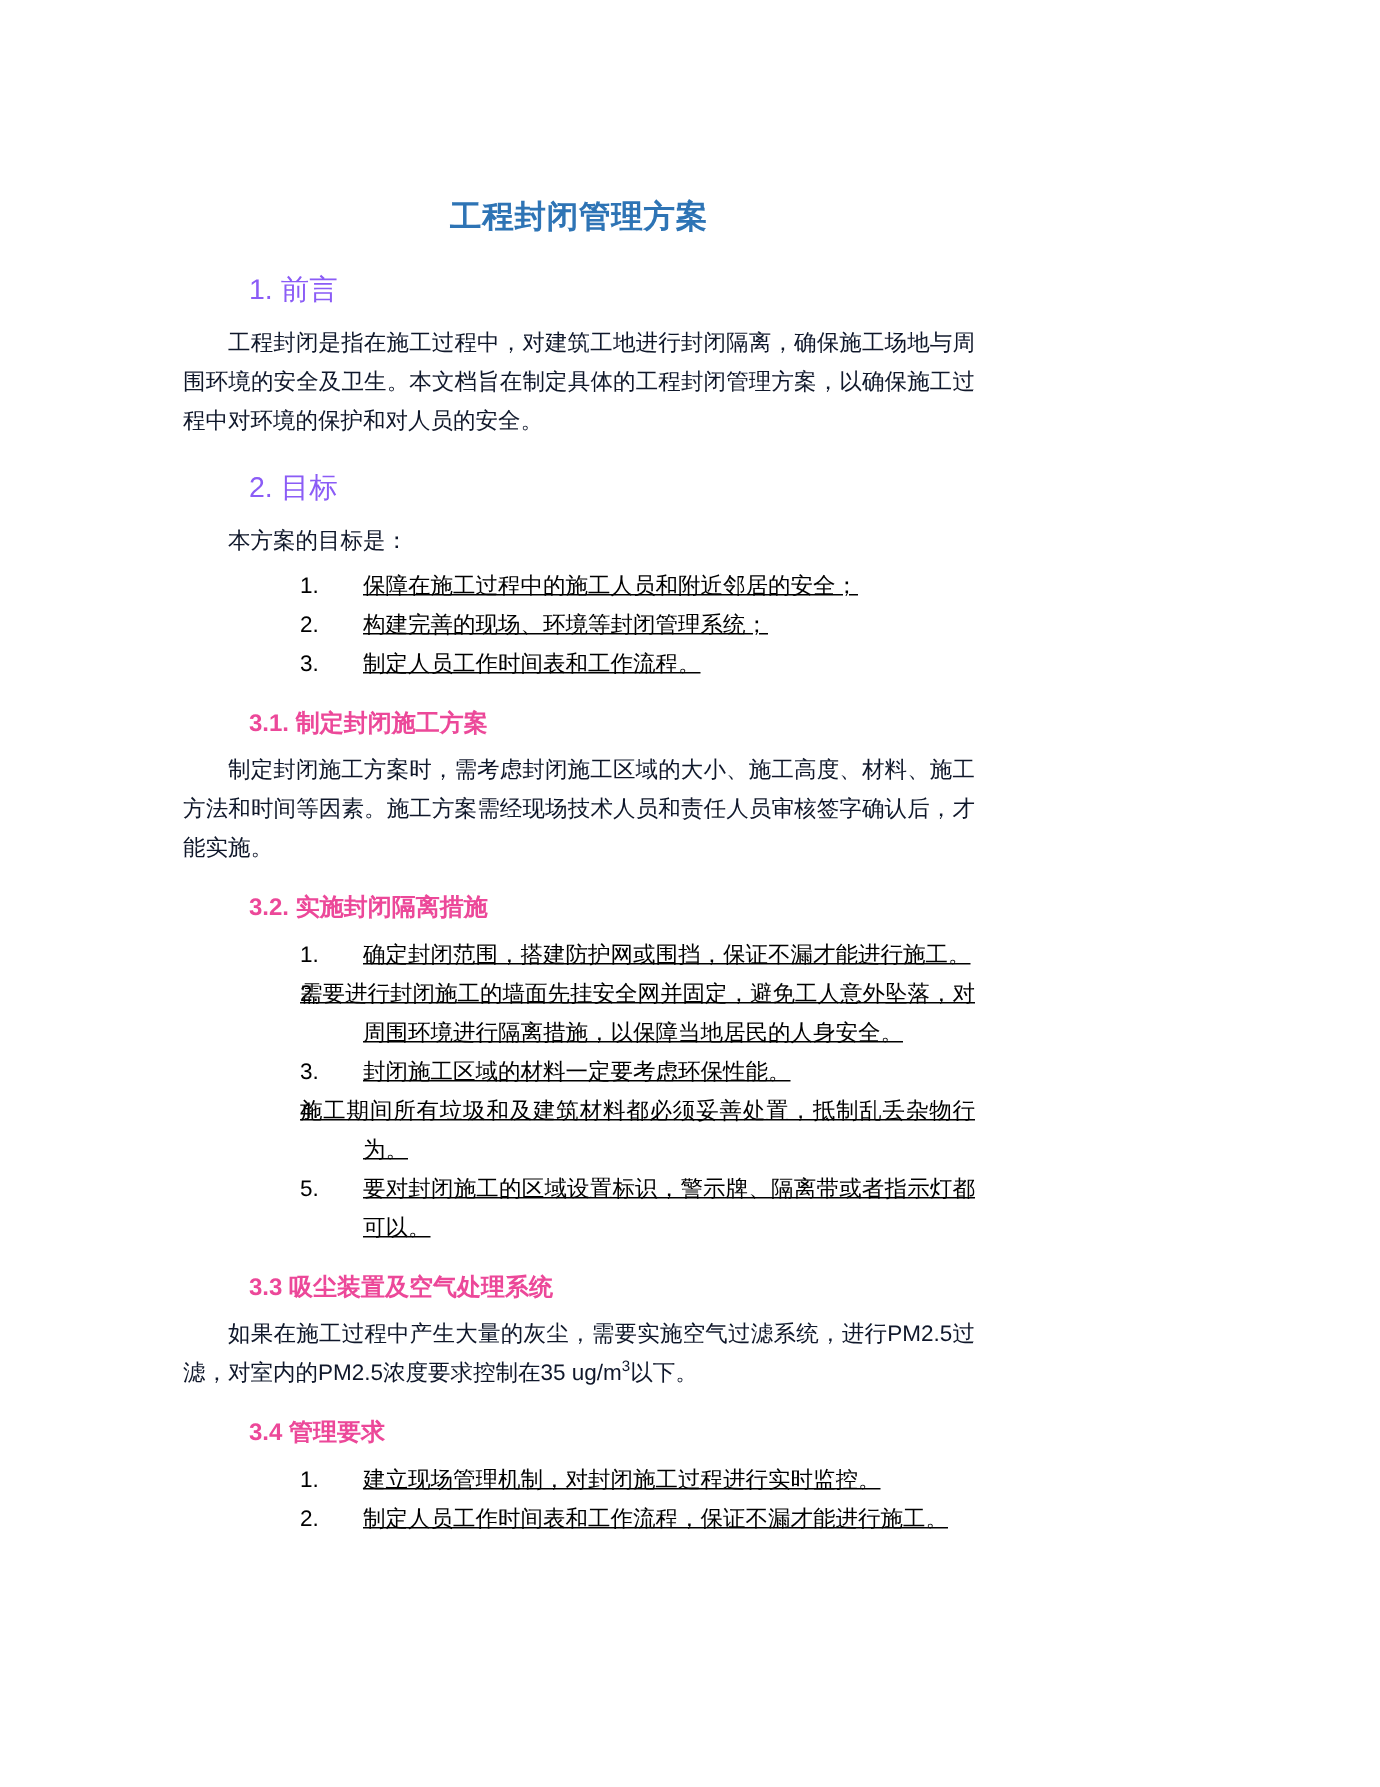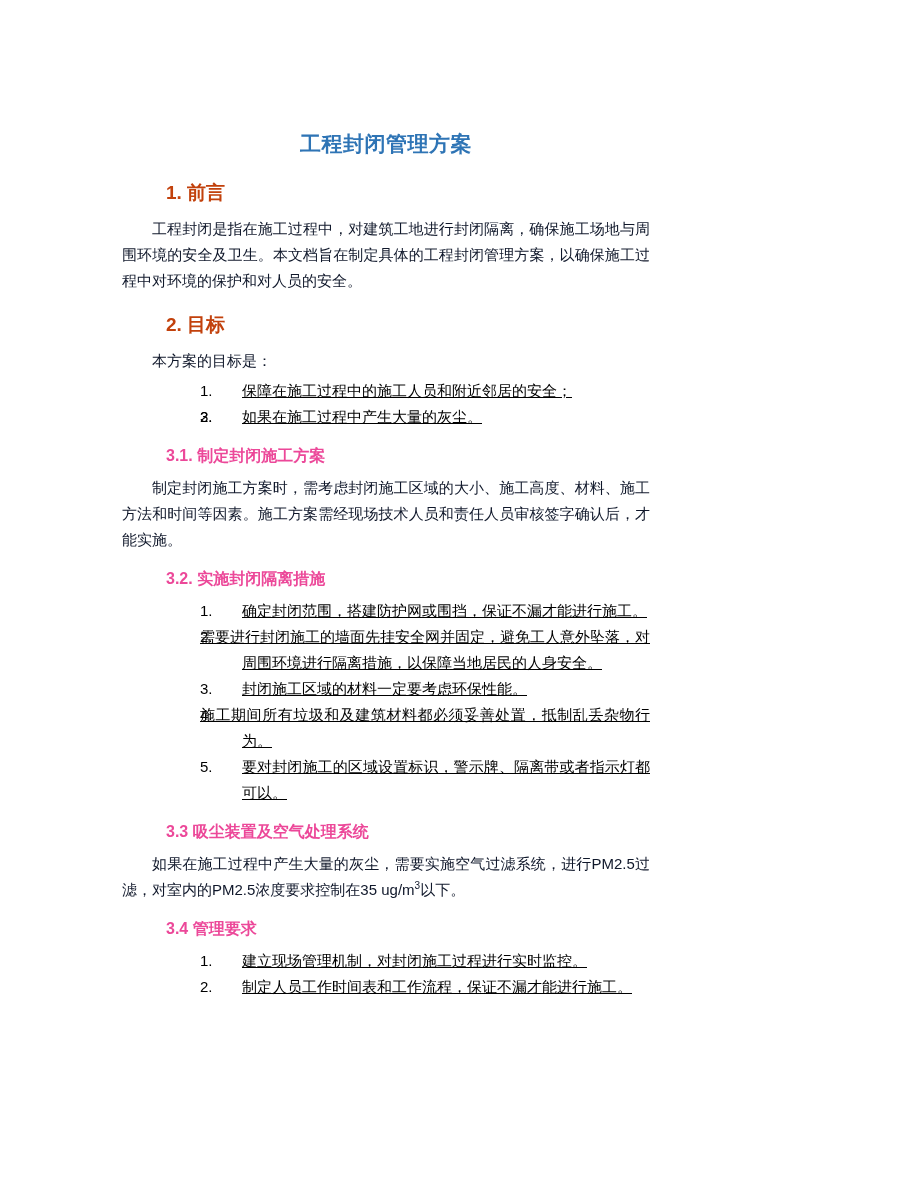--- a/index.html
+++ b/index.html
@@ -24,22 +24,22 @@
   h1.doc-title {
     font-size: 21px;
     font-weight: bold;
     color: #2E74B5;
     text-align: center;
     margin: 0 0 22px 0;
     letter-spacing: 0.5px;
   }
   h2.h-1 {
     font-size: 19px;
-    font-weight: bold;
-    color: #c2410c;
+    font-weight: normal;
+    color: #8b5cf6;
     margin: 18px 0 10px 44px;
   }
   h3.h-2 {
     font-size: 16px;
     font-weight: bold;
     color: #ec4899;
     margin: 16px 0 8px 44px;
   }
   p.body-text {
     font-size: 15px;
@@ -93,24 +93,25 @@
 
   <h2 class="h-1">2. 目标</h2>
   <p class="body-text">本方案的目标是：</p>
   <ol class="list">
     <li>
         <span class="num">1.</span>
         <span class="txt">保障在施工过程中的施工人员和附近邻居的安全；</span>
       </li>
     <li>
         <span class="num">2.</span>
+        <span class="txt">构建完善的现场、环境等封闭管理系统；</span>
       </li>
     <li>
         <span class="num">3.</span>
-        <span class="txt">如果在施工过程中产生大量的灰尘。</span>
+        <span class="txt">制定人员工作时间表和工作流程。</span>
       </li>
   </ol>
 
 
   <h3 class="h-2">3.1. 制定封闭施工方案</h3>
   <p class="body-text">制定封闭施工方案时，需考虑封闭施工区域的大小、施工高度、材料、施工方法和时间等因素。施工方案需经现场技术人员和责任人员审核签字确认后，才能实施。</p>
 
   <h3 class="h-2">3.2. 实施封闭隔离措施</h3>
   <ol class="list">
     <li>

